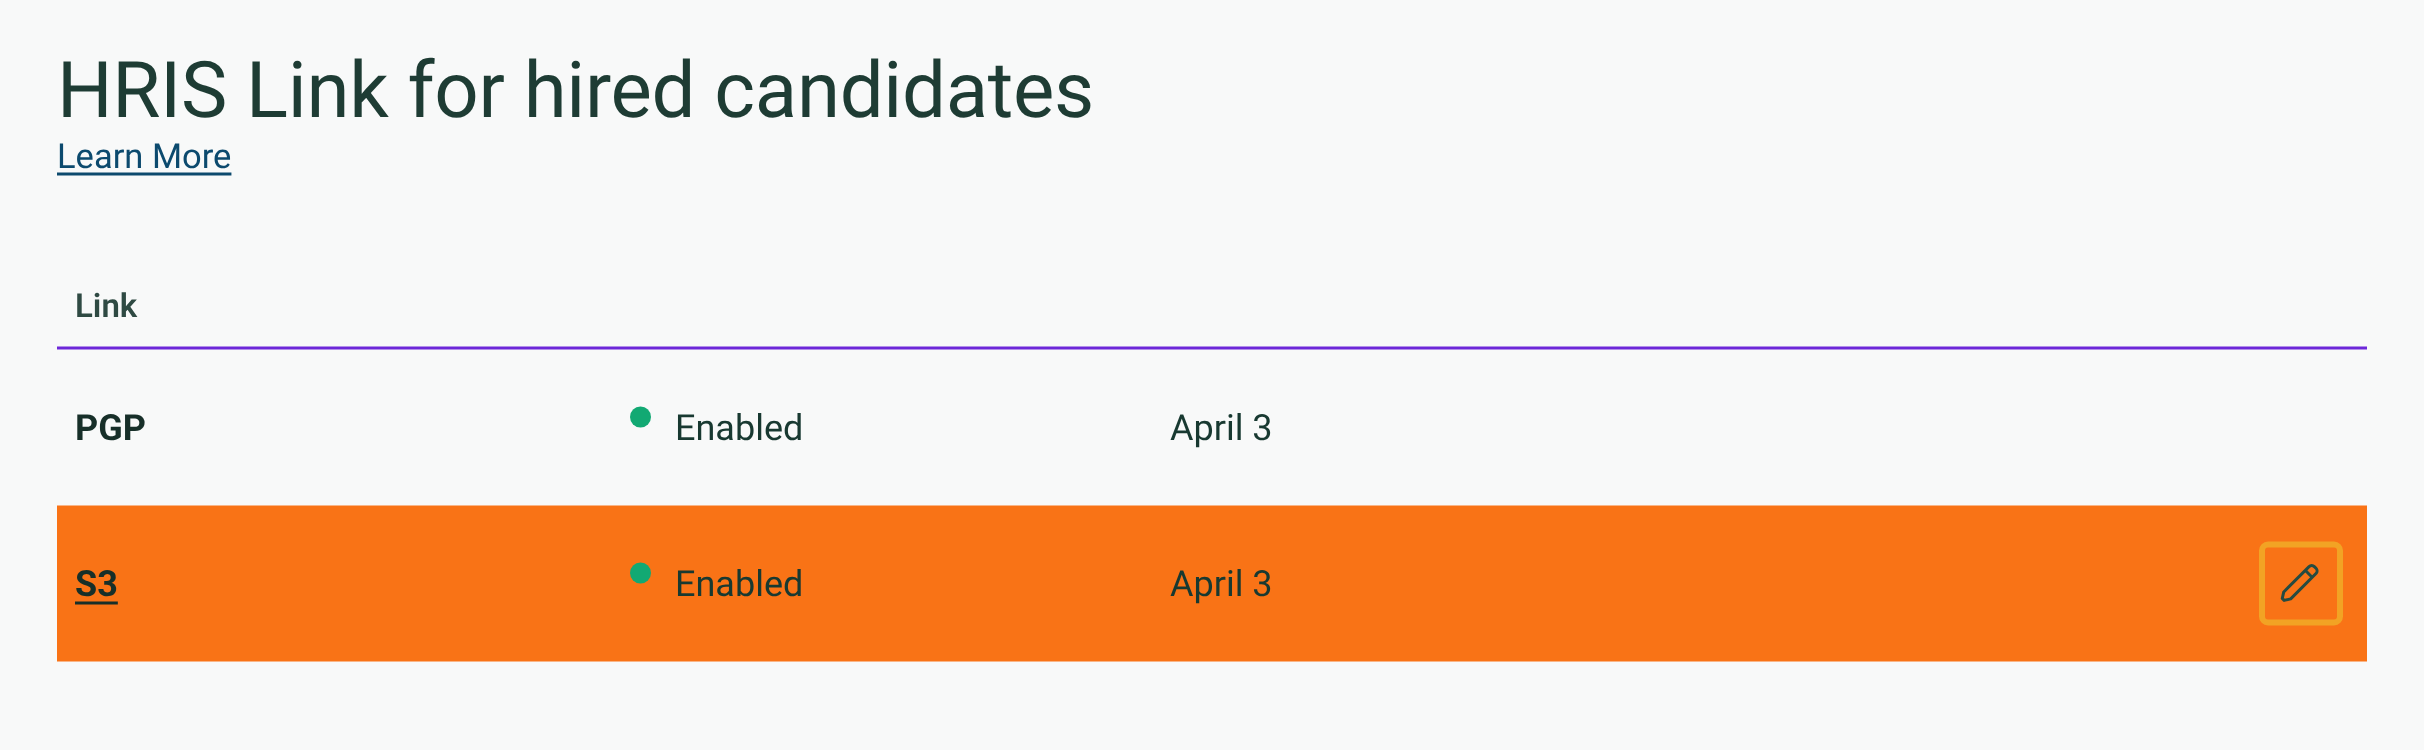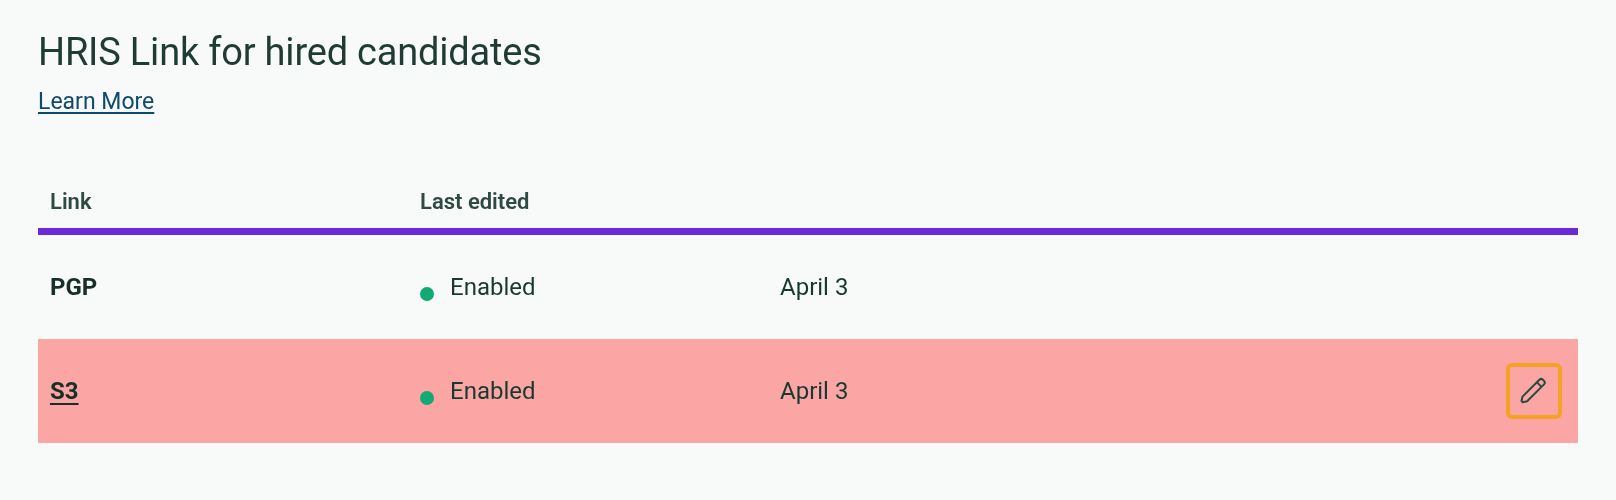--- a/index.html
+++ b/index.html
@@ -7,42 +7,41 @@
     width: 1616px;
     height: 500px;
     background: #f8f9f9;
     font-family: -apple-system, BlinkMacSystemFont, "Segoe UI", Roboto, "Helvetica Neue", Arial, sans-serif;
     color: #1a3e35;
   }
   .page {
     padding: 30px 38px;
   }
   .page-title {
-    font-size: 38px;
+    font-size: 52px;
     font-weight: 400;
     color: #1e3c34;
-    margin-bottom: 14px;
     letter-spacing: -0.2px;
   }
   .learn-more {
     font-size: 23px;
     color: #0c4a6e;
     text-decoration: underline;
     text-underline-offset: 3px;
     cursor: pointer;
     display: inline-block;
   }
   .table {
     margin-top: 60px;
     width: 100%;
   }
   .thead {
     display: flex;
     padding: 14px 12px;
-    border-bottom: 7px solid #6d28d9;
+    border-bottom: 2px solid #6d28d9;
   }
   .th {
     font-size: 22px;
     font-weight: 600;
     color: #2f4a43;
     display: flex;
     align-items: center;
     gap: 10px;
   }
   .col-link  { flex: 0 0 370px; }
@@ -62,27 +61,27 @@
     justify-content: center;
     cursor: pointer;
   }
   .row {
     display: flex;
     align-items: center;
     padding: 0 12px;
     height: 104px;
   }
   .row.highlight {
-    background: #fca5a5;
+    background: #f97316;
   }
   .cell {
     font-size: 24px;
     color: #183931;
     display: flex;
-    align-items: flex-end;
+    align-items: flex-start;
     gap: 16px;
   }
   .link-name {
     font-weight: 700;
     color: #172f29;
     cursor: pointer;
   }
   .link-name.underlined { text-decoration: underline; text-underline-offset: 4px; }
   .dot {
     width: 14px;
@@ -107,21 +106,20 @@
 </head>
 <body>
 
 <div class="page">
   <h1 class="page-title">HRIS Link for hired candidates</h1>
   <a class="learn-more">Learn More</a>
 
   <div class="table">
     <div class="thead">
       <div class="th col-link">Link</div>
-      <div class="th col-last">Last edited</div>
       <div class="th col-actions"></div>
     </div>
 
     <div class="row">
       <div class="cell col-link">
         <span class="link-name">PGP</span>
       </div>
       <div class="cell col-sync">
         <span class="dot" style="background: rgb(18, 169, 115);"></span>
         <span>Enabled</span>

